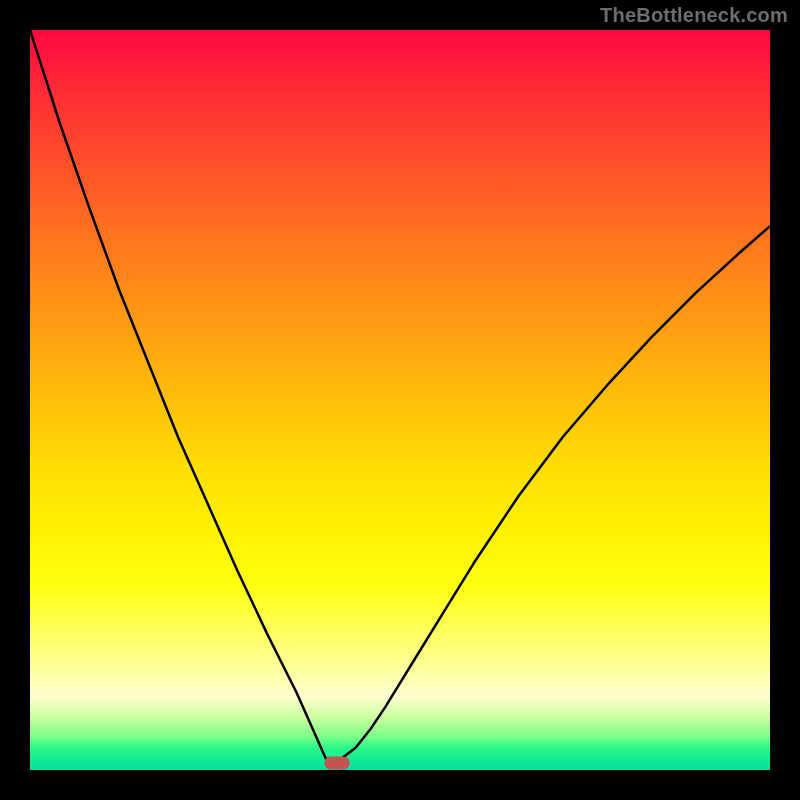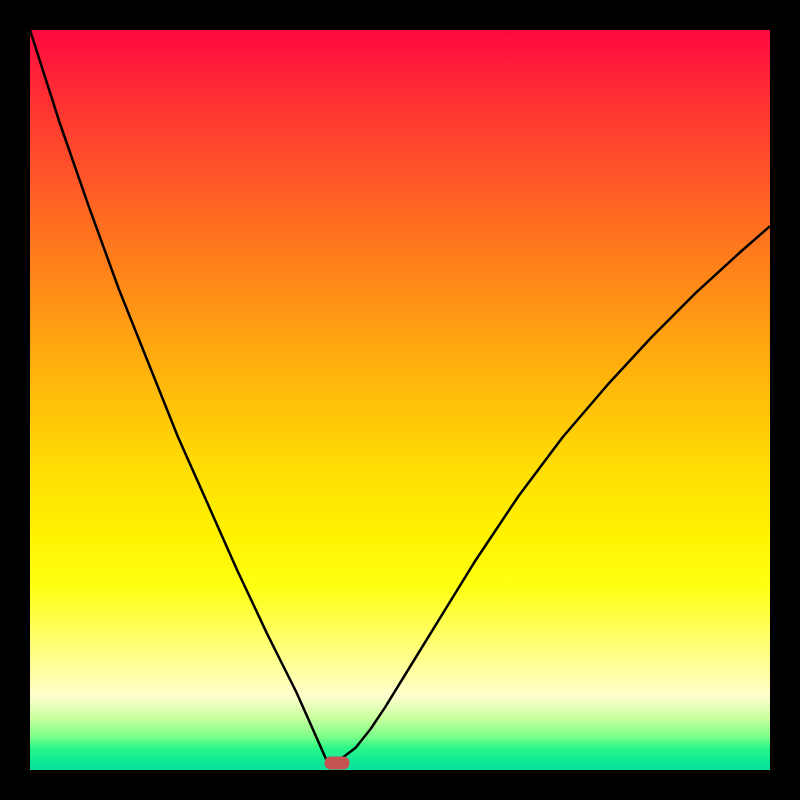--- a/index.html
+++ b/index.html
@@ -90,13 +90,14 @@
 <body>
 
 <div class="frame">
   <div class="plot">
     <div class="gradient-bg"></div>
     <svg class="curve" viewBox="0 0 740 740" preserveAspectRatio="none">
       <path id="curve-path" d="M0.0 0.0 L29.6 92.5 L59.2 177.6 L88.8 259.0 L118.4 333.0 L148.0 407.0 L177.6 473.6 L207.2 540.2 L236.8 603.1 L251.6 632.7 L266.4 662.3 L281.2 695.6 L296.0 728.9 L310.8 728.9 L325.6 717.8 L340.4 699.3 L355.2 677.1 L384.8 629.0 L414.4 580.9 L444.0 532.8 L488.4 466.2 L532.8 407.0 L577.2 355.2 L621.6 307.1 L666.0 262.7 L710.4 222.0 L740.0 196.1"></path>
     </svg>
     <div class="marker" id="min-marker" style="left: 307.1px; top: 732.6px;"></div>
   </div>
+  <div class="watermark">TheBottleneck.com</div>
 </div>
 
 </body></html>

